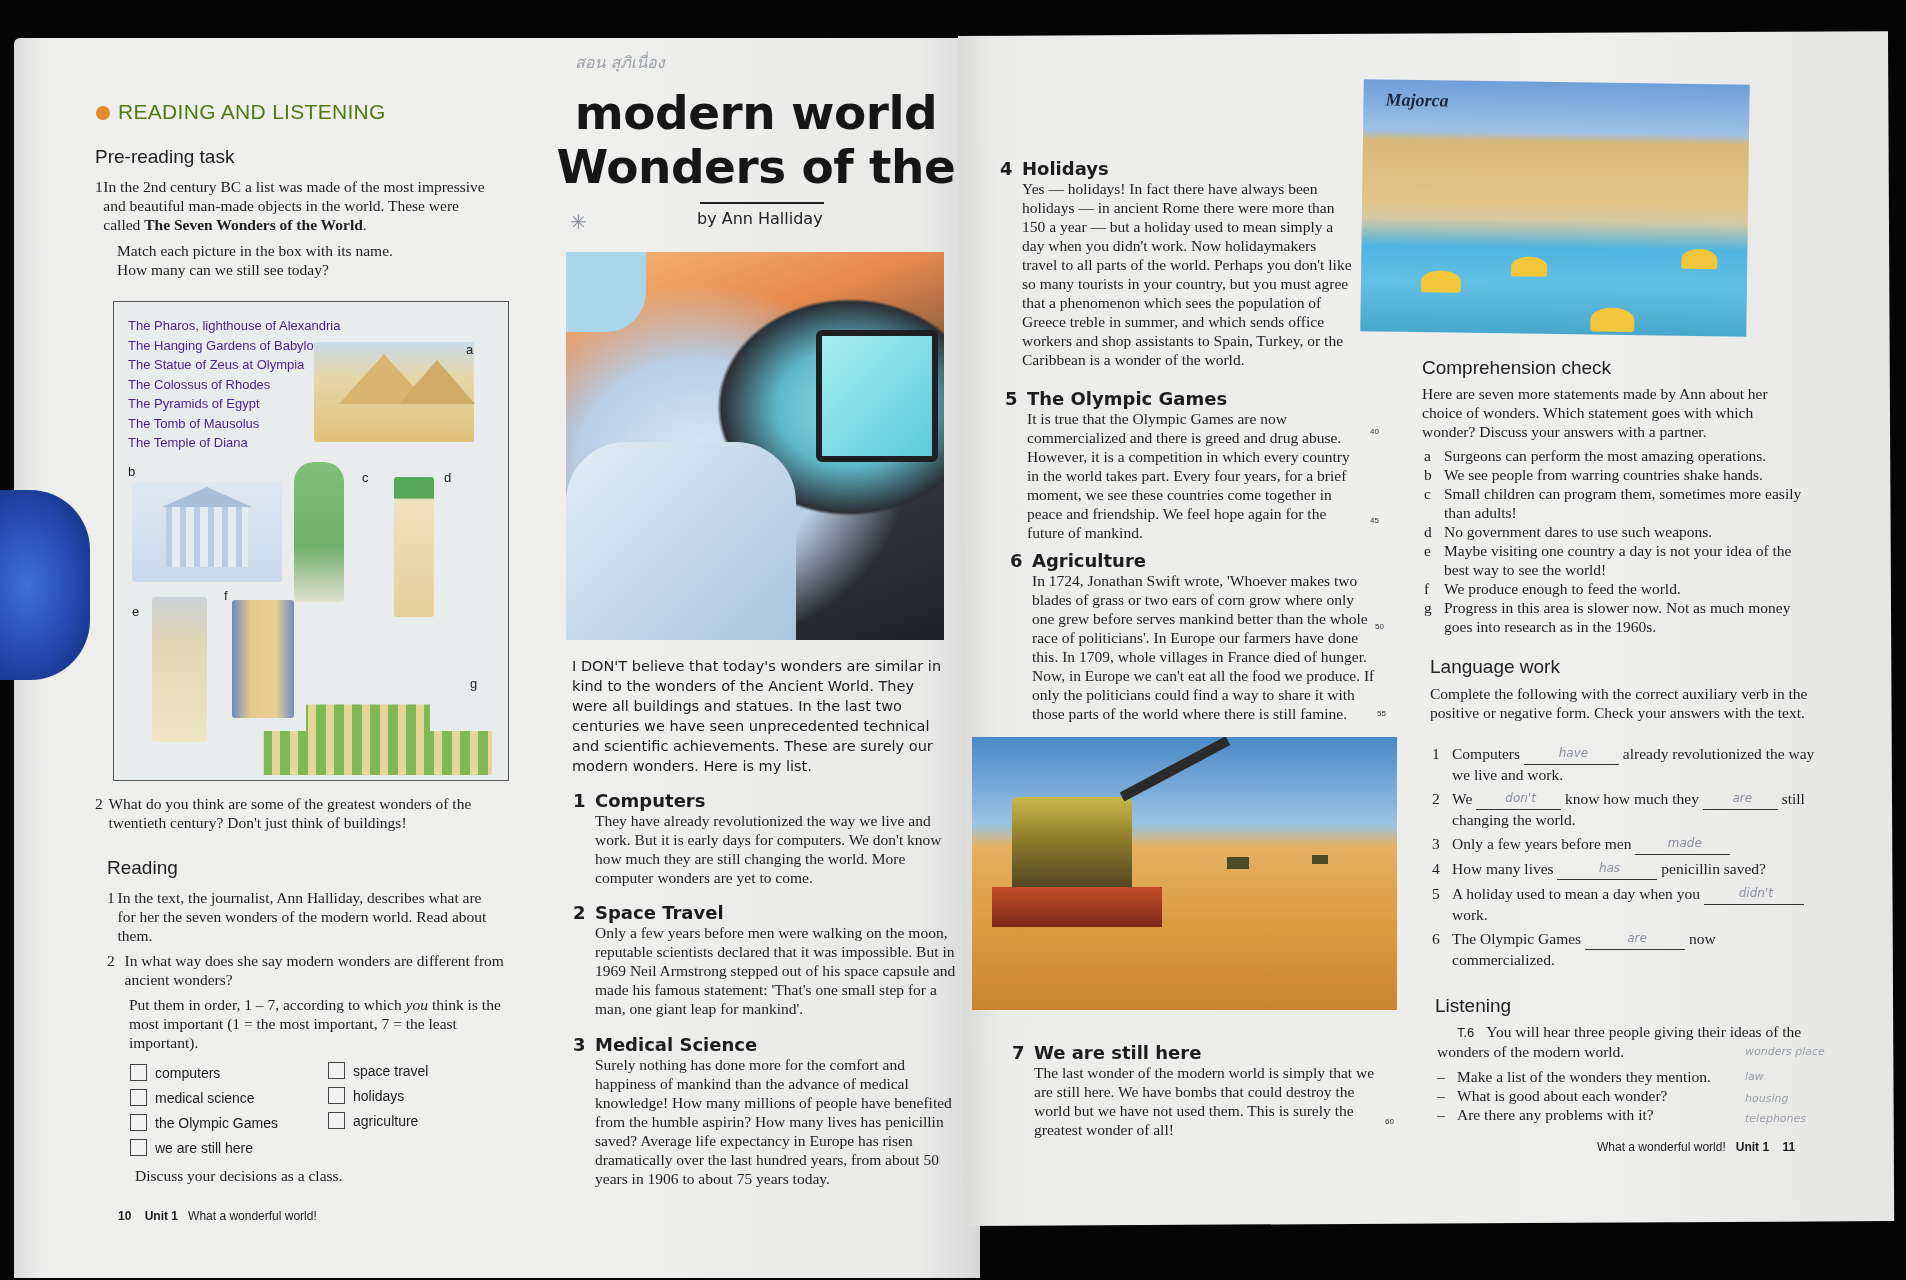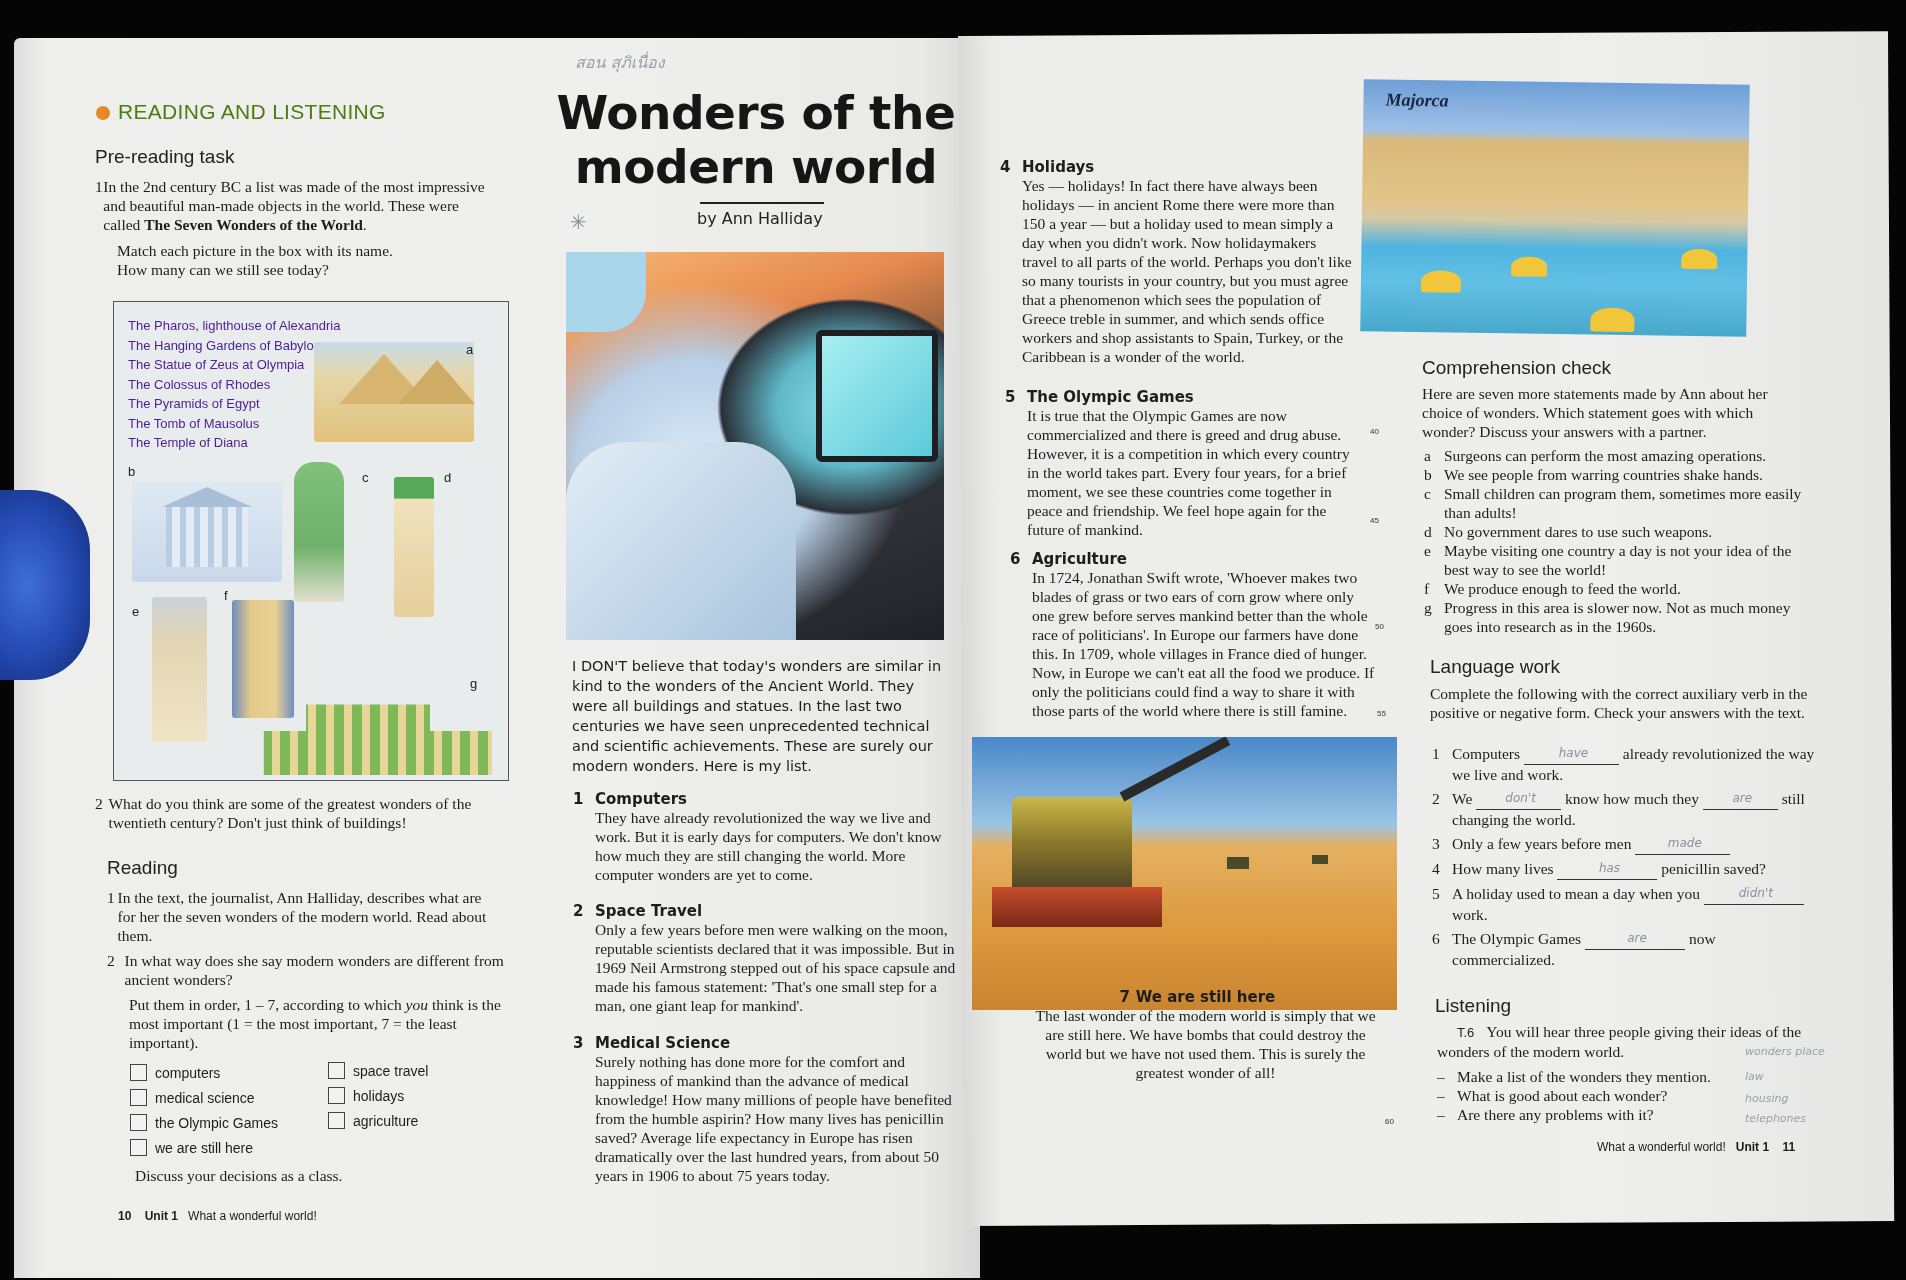--- a/index.html
+++ b/index.html
@@ -17,21 +17,21 @@
   .wonders-box{left:113px;top:301px;width:394px;height:478px;border:1px solid #555;background:#e8ecec;}
   .box-list{font-family:"Liberation Sans",sans-serif;font-size:13px;line-height:19.5px;color:#4c1d95;}
   .pic{position:absolute;border-radius:3px;}
   .letter{position:absolute;font-family:"Liberation Sans",sans-serif;font-size:13px;color:#222;}
   .cb-row{display:flex;align-items:center;font-family:"Liberation Sans",sans-serif;font-size:14px;height:25px;}
   .cb{width:15px;height:15px;border:1.5px solid #444;background:#f2f2f2;margin-right:8px;}
   .footer{font-family:"Liberation Sans",sans-serif;font-size:12px;}
   .footer b{font-weight:bold;}
   .title{font-family:"DejaVu Sans",sans-serif;font-weight:bold;font-size:47px;line-height:54px;color:#161616;text-align:center;letter-spacing:-0.5px;}
   .byline{font-family:"DejaVu Sans",sans-serif;font-size:16px;color:#222;}
-  .art-h{font-family:"DejaVu Sans",sans-serif;font-weight:bold;font-size:15px;}
+  .art-h{font-family:"DejaVu Sans",sans-serif;font-weight:bold;font-size:18px;}
   .intro{font-family:"DejaVu Sans",sans-serif;font-size:14.5px;line-height:20px;}
   .art-body{font-size:15.5px;line-height:19px;}
   .line-num{position:absolute;font-family:"Liberation Sans",sans-serif;font-size:8px;color:#333;}
   .photo{position:absolute;overflow:hidden;}
   .blank{display:inline-block;border-bottom:1px solid #333;position:relative;vertical-align:baseline;}
   .hand{position:absolute;left:4px;right:0;bottom:1px;text-align:center;font-family:"DejaVu Sans",sans-serif;font-size:12px;color:#8a8fa0;font-style:italic;}
   .list-item{display:flex;}
   .list-item .lbl{width:20px;flex:none;}
   .pencil{position:absolute;font-family:"DejaVu Sans",sans-serif;color:#9aa0a8;font-style:italic;}
 </style>
@@ -156,22 +156,22 @@
 </div>
 
 <div class="abs body" style="left:135px;top:1166px;">Discuss your decisions as a class.</div>
 
 <div class="abs footer" style="left:118px;top:1209px;">
   <b>10</b>&nbsp;&nbsp;&nbsp;&nbsp;<b>Unit 1</b>&nbsp;&nbsp;&nbsp;<span>What a wonderful world!</span>
 </div>
 
 <div class="pencil" style="left:575px;top:50px;font-size:16px;">สอน สุภิเนื่อง</div>
 <div class="abs title" style="left:556px;top:86px;width:400px;">
+  <div>modern world</div>
   <div>Wonders of the</div>
-  <div>modern world</div>
 </div>
 <div class="abs" style="left:700px;top:202px;width:124px;height:2px;background:#222;"></div>
 <div class="abs byline" style="left:697px;top:209px;">by Ann Halliday</div>
 <div class="abs" style="left:570px;top:210px;font-size:20px;color:#8a8fa0;">✳</div>
 
 <div class="photo" style="left:566px;top:252px;width:378px;height:388px;background:radial-gradient(ellipse at 75% 40%,#8fdfe8 0%,#5fb8c8 18%,#2a2f36 32%,transparent 33%),radial-gradient(ellipse at 35% 55%,#d9e8f6 0%,#b9cfe6 35%,transparent 60%),linear-gradient(160deg,#f6b874 0%,#e78a4f 25%,#8b5a3a 45%,#31333a 70%,#1f2226 100%);">
   <div class="abs" style="left:250px;top:78px;width:110px;height:120px;background:linear-gradient(135deg,#a7eef2,#5ccad8);border:6px solid #1d1f22;border-radius:6px;"></div>
   <div class="abs" style="left:0;top:0;width:80px;height:80px;background:#a9d6ea;border-radius:0 0 40px 0;"></div>
   <div class="abs" style="left:0;top:190px;width:230px;height:200px;background:linear-gradient(135deg,#e3edf6,#a9c4dd);border-radius:60px 60px 0 0;"></div>
 </div>
@@ -215,21 +215,21 @@
 <div class="line-num" style="left:1377px;top:709px;">55</div>
 
 <div class="photo" style="left:972px;top:737px;width:425px;height:273px;background:linear-gradient(180deg,#4a88c8 0%,#9ac4e4 32%,#e4b062 40%,#dd9a3e 70%,#c98430 100%);">
   <div class="abs" style="left:40px;top:60px;width:120px;height:110px;background:linear-gradient(180deg,#c9b84a 0%,#8c7a2a 40%,#3a3224 100%);border-radius:6px;"></div>
   <div class="abs" style="left:20px;top:150px;width:170px;height:40px;background:linear-gradient(180deg,#c44c2a,#7a2a18);"></div>
   <div class="abs" style="left:150px;top:55px;width:120px;height:10px;background:#2a2a2a;transform:rotate(-28deg);transform-origin:left center;"></div>
   <div class="abs" style="left:255px;top:120px;width:22px;height:12px;background:#4a4a2a;"></div>
   <div class="abs" style="left:340px;top:118px;width:16px;height:9px;background:#4a4a2a;"></div>
 </div>
 
-<div class="abs" style="left:1012px;top:988px;width:365px;text-align:center;">
+<div class="abs" style="left:1012px;top:1042px;width:365px;">
   <div class="art-h"><span class="num">7</span><span>We are still here</span></div>
   <div class="art-body" style="margin-left:22px;">The last wonder of the modern world is simply that we are still here. We have bombs that could destroy the world but we have not used them. This is surely the greatest wonder of all!</div>
 </div>
 <div class="line-num" style="left:1385px;top:1117px;">60</div>
 
 <div class="photo" style="left:1362px;top:82px;width:386px;height:252px;background:linear-gradient(180deg,#6e9fd8 0%,#9fc1e6 20%,#d9b97a 24%,#e3c58a 48%,#d6c9a4 55%,#4fb4e0 66%,#62c0e4 80%,#48a8cc 100%);transform:rotate(0.8deg);">
   <div class="abs" style="left:22px;top:10px;font-family:'Liberation Serif',serif;font-style:italic;font-weight:bold;font-size:18px;color:#1a2540;">Majorca</div>
   <div class="abs" style="left:60px;top:190px;width:40px;height:22px;background:#f2c63a;border-radius:50% 50% 10% 10%;"></div>
   <div class="abs" style="left:150px;top:175px;width:36px;height:20px;background:#f2c63a;border-radius:50% 50% 10% 10%;"></div>
   <div class="abs" style="left:230px;top:225px;width:44px;height:24px;background:#f2c63a;border-radius:50% 50% 10% 10%;"></div>

